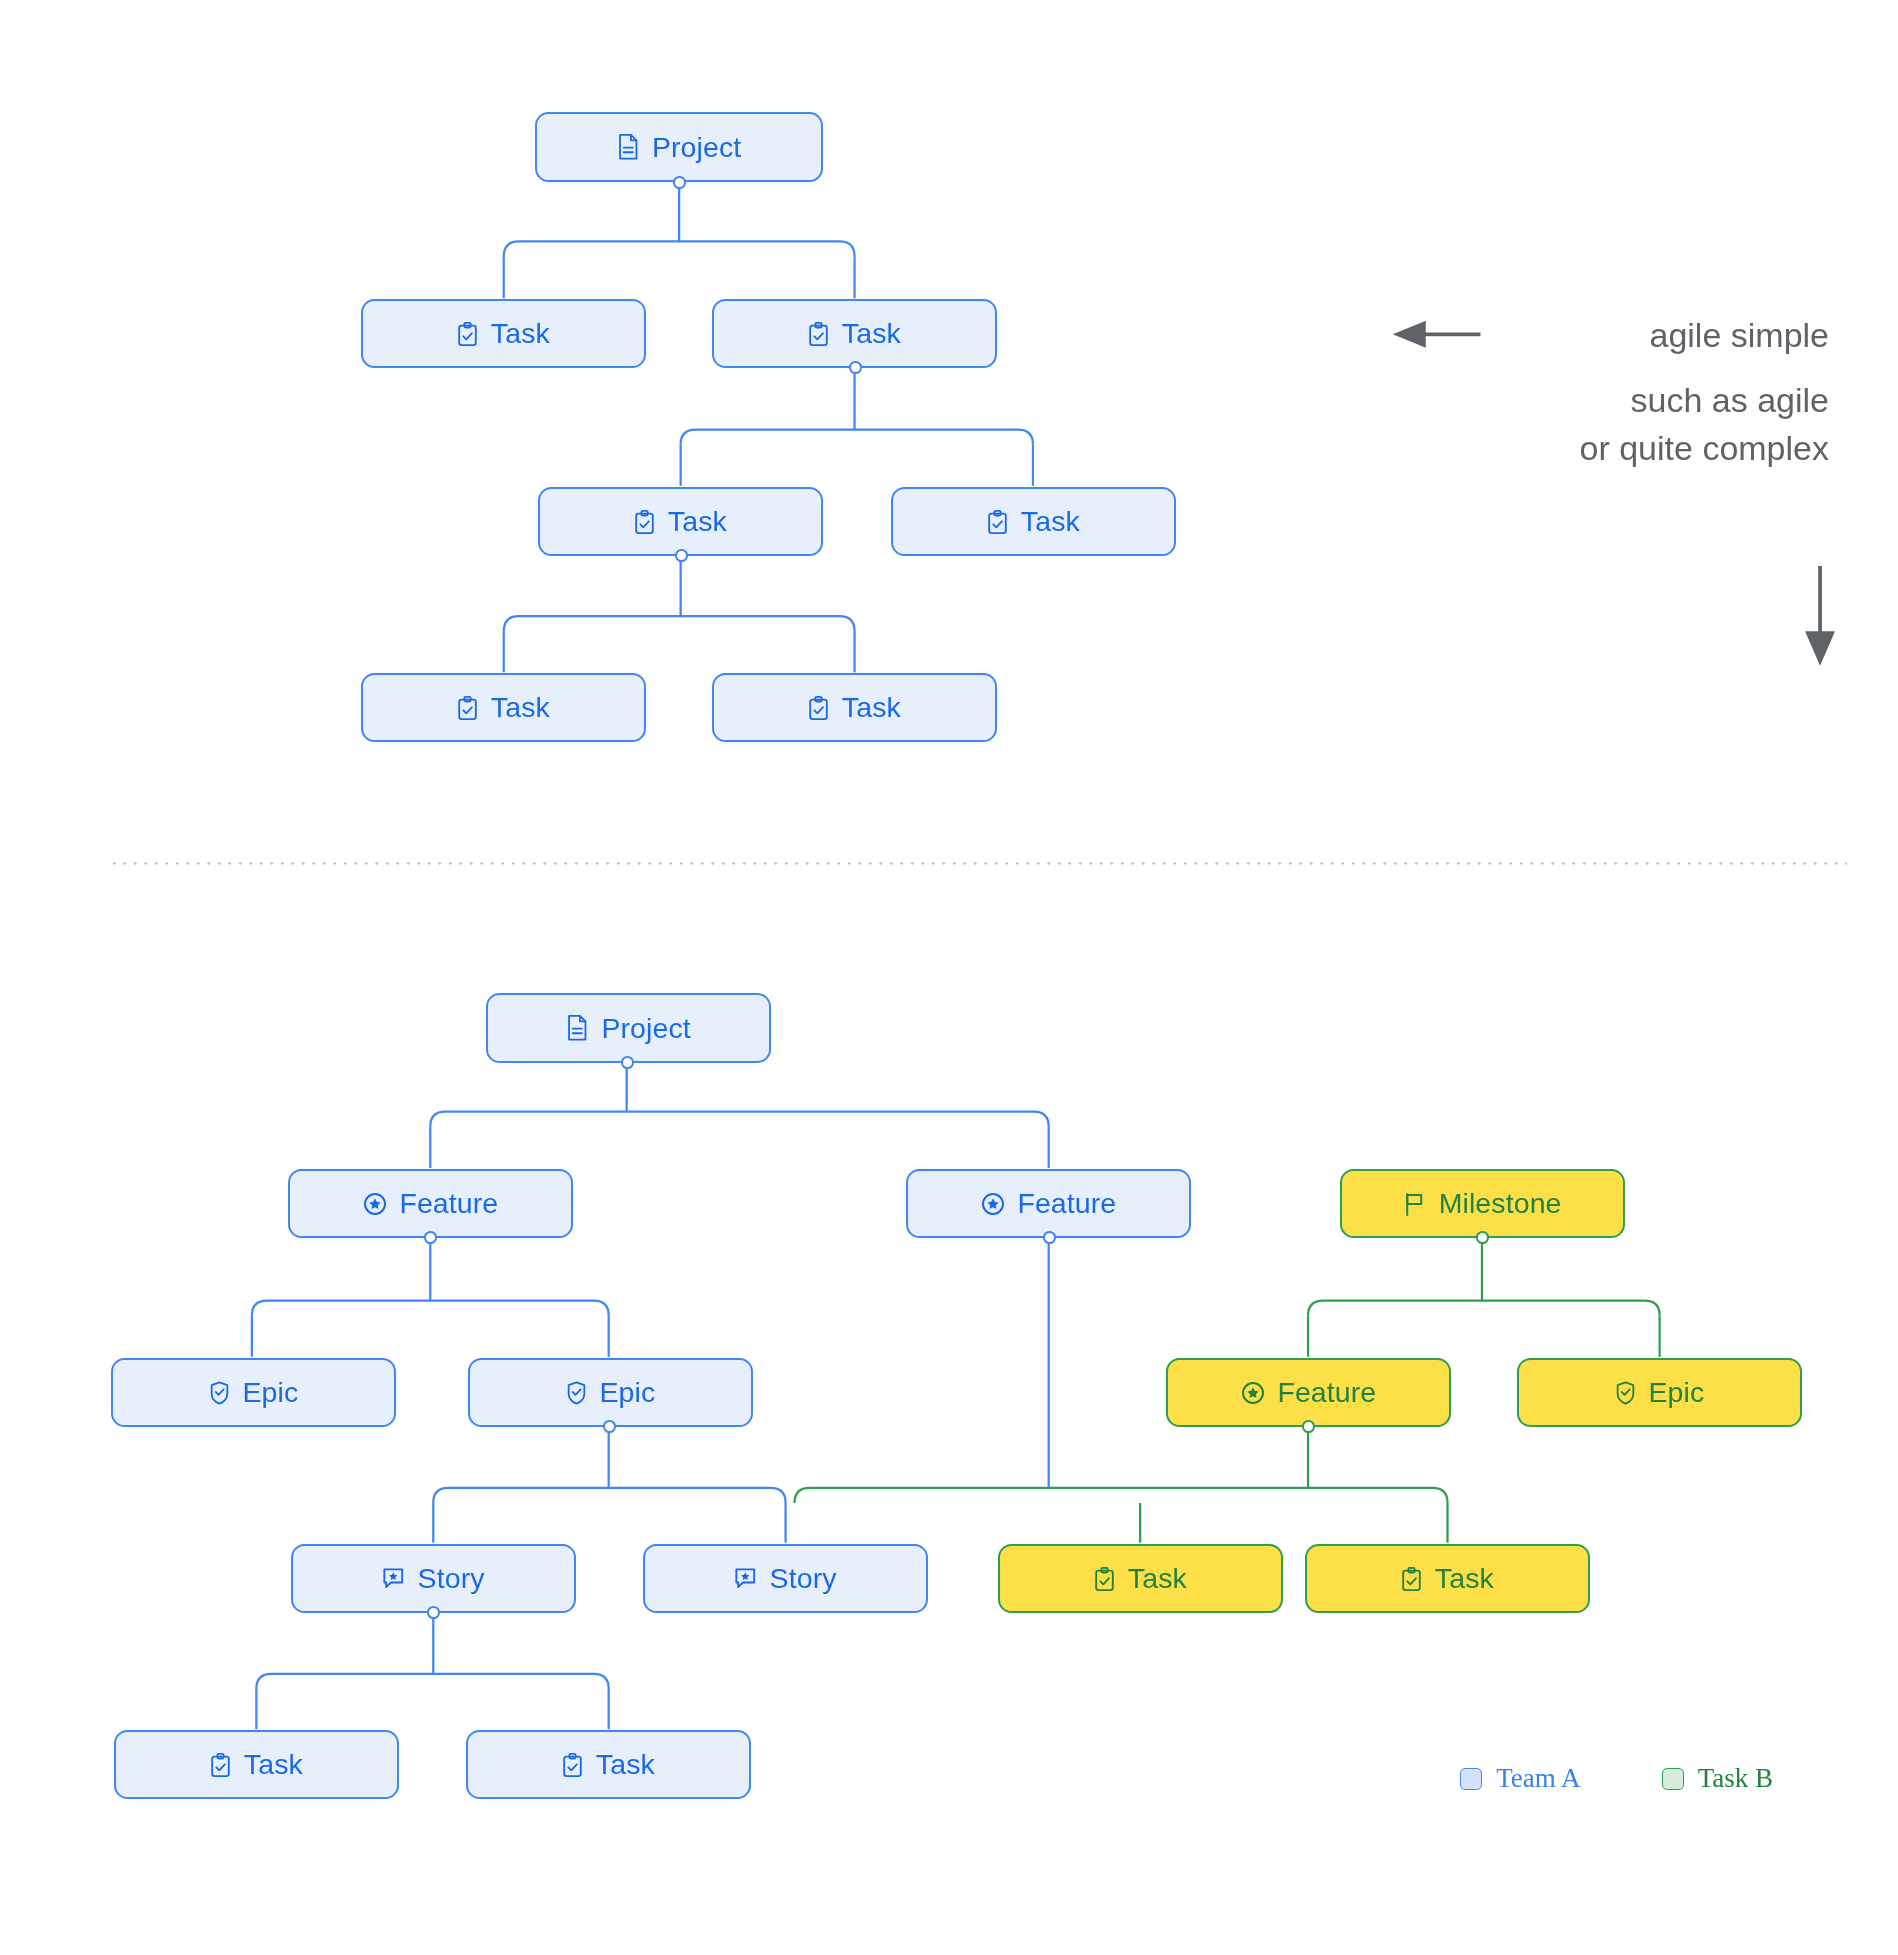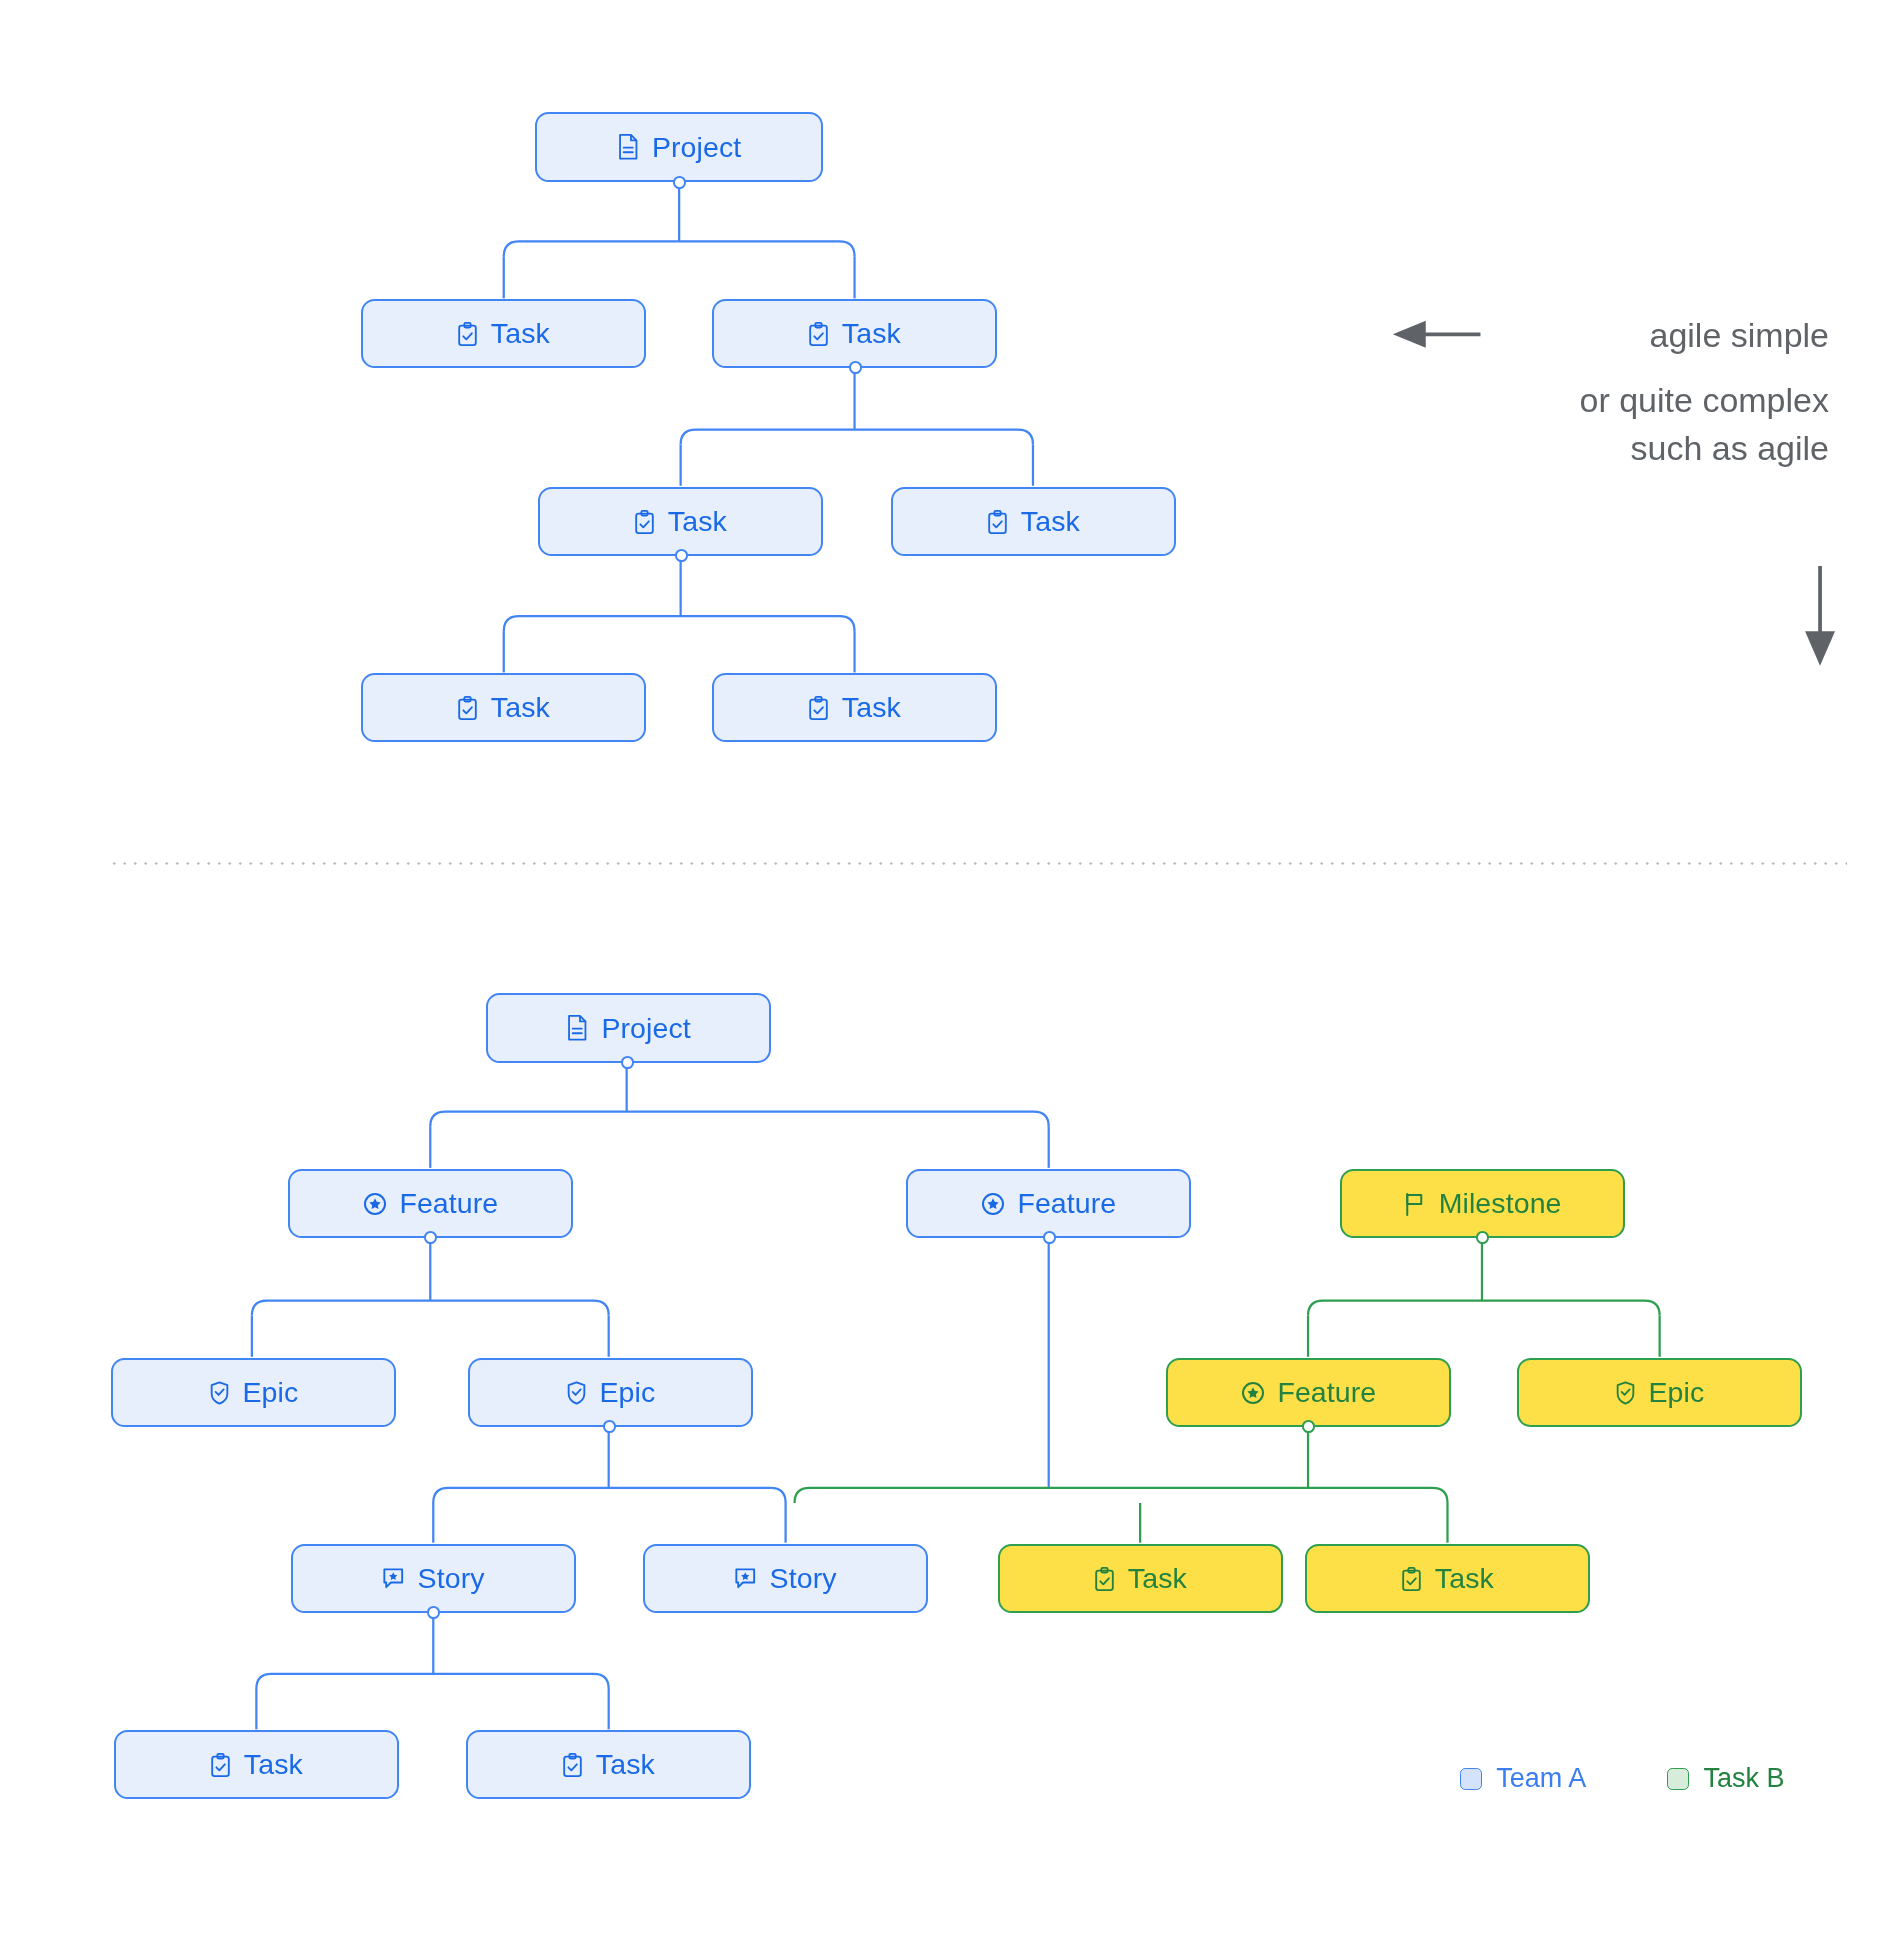--- a/index.html
+++ b/index.html
@@ -95,20 +95,21 @@
   .annotation .gap { display: block; height: 16.5px; }
 
   
   .legend {
     position: absolute;
     left: 1460px;
     top: 1763px;
     display: flex;
     align-items: center;
     gap: 81px;
+    font-family: Liberation Serif, serif;
   }
   .legend-item {
     display: flex;
     align-items: center;
     gap: 14.2px;
     font-size: 27px;
   }
   .legend-swatch {
     width: 22px;
     height: 22px;
@@ -266,22 +267,22 @@
         <rect x="7.5" y="1" width="7" height="5" rx="1.6" fill="none" stroke="#1a6ae8" stroke-width="2"></rect>
         <path d="M6.5 15.5l3.2 3.3 6-6.6" fill="none" stroke="#1a6ae8" stroke-width="2" stroke-linecap="round" stroke-linejoin="round"></path>
       </svg>
     </span>
     <span class="nlabel">Task</span>
   </div>
 
   <div class="annotation">
     <span class="ln">agile simple</span>
     <span class="gap"></span>
+    <span class="ln">such as agile</span>
     <span class="ln">or quite complex</span>
-    <span class="ln">such as agile</span>
   </div>
 
   <div class="divider"></div>
 
   <div class="node blue" style="left:486px; top:993px; width:285px; height:70px;">
     <span>
       <svg width="22.5" height="25.5" viewBox="0 0 24 28">
         <path d="M3 1h12l6 6v20H3z" fill="none" stroke="#1a6ae8" stroke-width="2" stroke-linejoin="round"></path>
         <path d="M15 1v6h6" fill="none" stroke="#1a6ae8" stroke-width="2" stroke-linejoin="round"></path>
         <path d="M7 15h10M7 20h10" stroke="#1a6ae8" stroke-width="2" stroke-linecap="round"></path>

